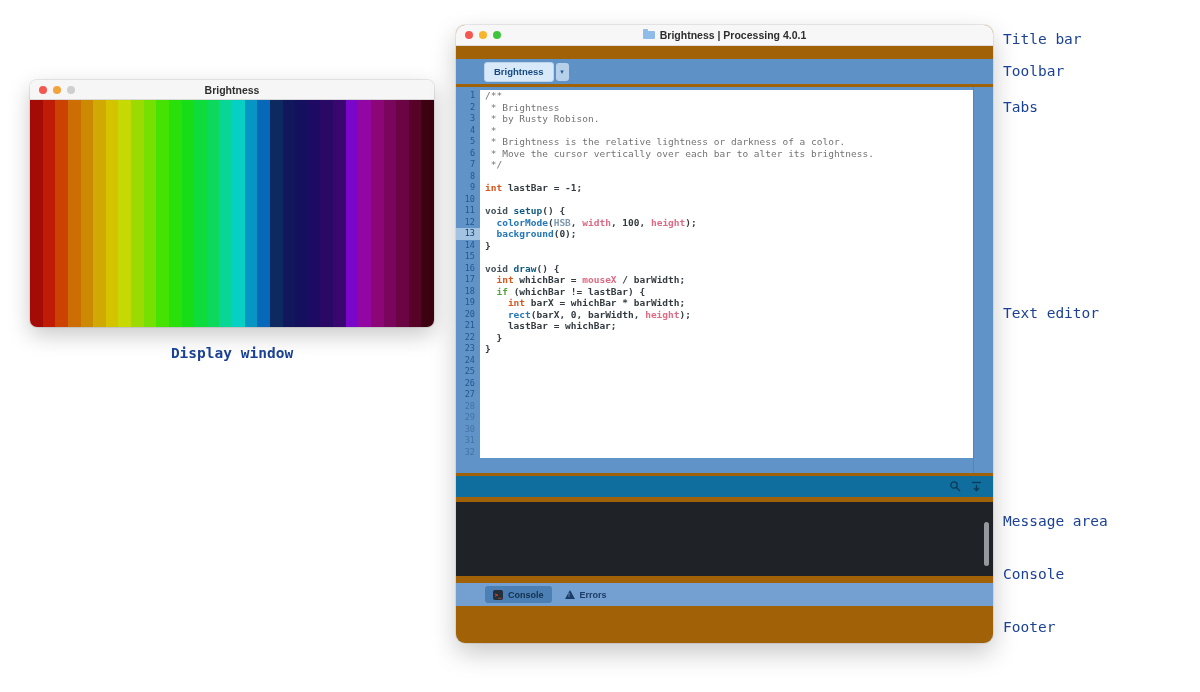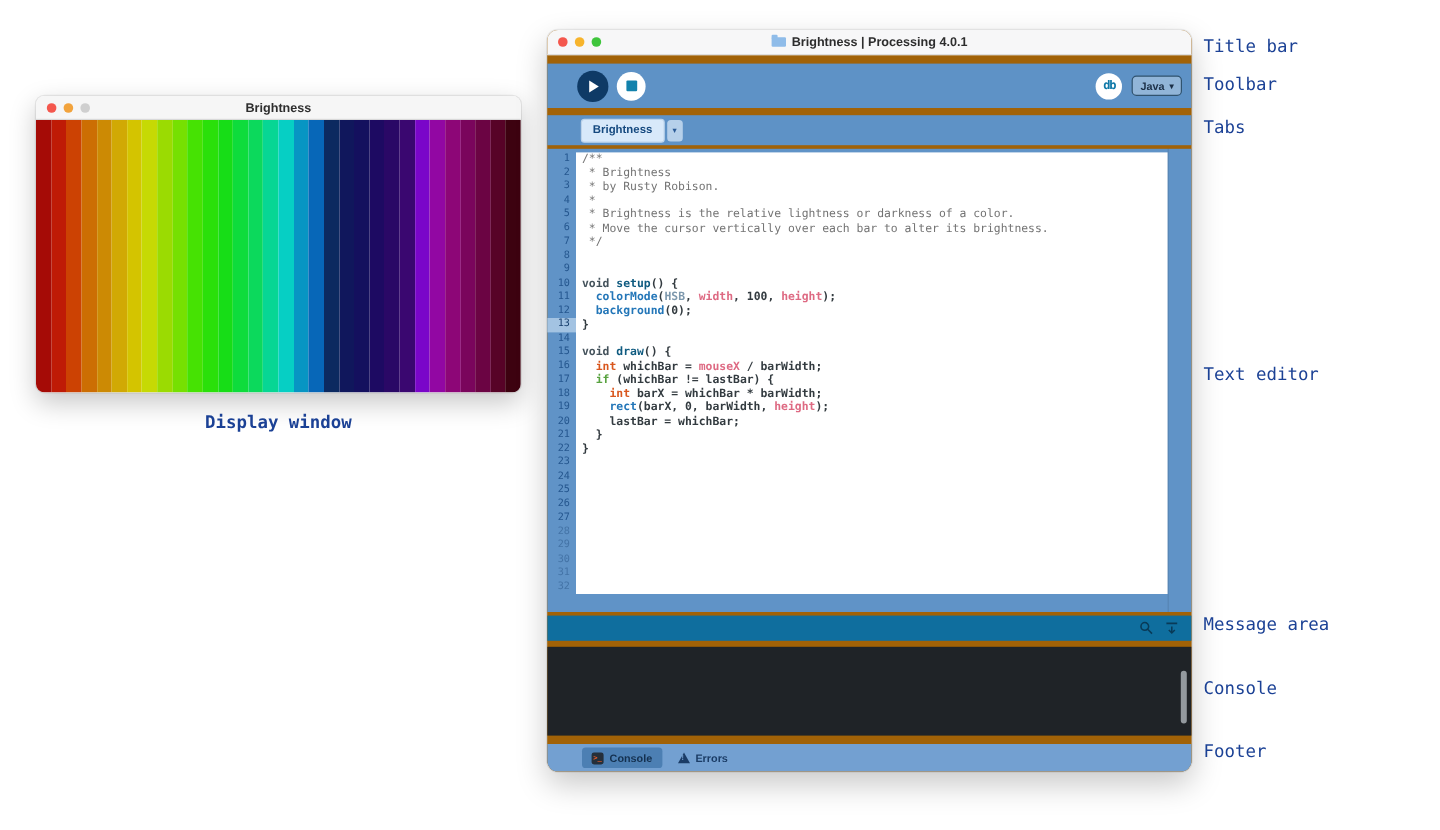--- a/index.html
+++ b/index.html
@@ -185,36 +185,20 @@
         <span class="light" id="il2" style="background: rgb(63, 197, 60);"></span>
       </div>
       <span class="ide-title">
         <span class="folder"></span>
         <span>Brightness | Processing 4.0.1</span>
       </span>
     </div>
 
     <div class="gap7"></div>
 
-    <div class="toolbar">
-      <div class="btn-run">
-        <span class="tri"></span>
-      </div>
-      <div class="btn-stop">
-        <span class="stop-sq"></span>
-      </div>
-      <div class="tb-spacer"></div>
-      <div class="btn-debug">
-        <span>db</span>
-      </div>
-      <div class="mode-chip">
-        <span>Java</span>
-        <span class="arr">▾</span>
-      </div>
-    </div>
 
     <div class="gap6"></div>
 
     <div class="tabbar">
       <div class="tab">
         <span>Brightness</span>
       </div>
       <div class="tab-menu">
         <span>▾</span>
       </div>
@@ -259,20 +243,21 @@
         </div>
       <div class="ed-code" id="code">
           <div class="code-line"><span class="sy-c">/**</span></div>
           <div class="code-line"><span class="sy-c"> * Brightness</span></div>
           <div class="code-line"><span class="sy-c"> * by Rusty Robison.</span></div>
           <div class="code-line"><span class="sy-c"> *</span></div>
           <div class="code-line"><span class="sy-c"> * Brightness is the relative lightness or darkness of a color.</span></div>
           <div class="code-line"><span class="sy-c"> * Move the cursor vertically over each bar to alter its brightness.</span></div>
           <div class="code-line"><span class="sy-c"> */</span></div>
           <div class="code-line"></div>
+          <div class="code-line"><span class="sy-t">int</span><span class="sy-p"> lastBar = -1;</span></div>
           <div class="code-line"></div>
           <div class="code-line"><span class="sy-v">void </span><span class="sy-d">setup</span><span class="sy-p">() {</span></div>
           <div class="code-line"><span class="sy-p">  </span><span class="sy-f">colorMode</span><span class="sy-p">(</span><span class="sy-h">HSB</span><span class="sy-p">, </span><span class="sy-r">width</span><span class="sy-p">, 100, </span><span class="sy-r">height</span><span class="sy-p">);</span></div>
           <div class="code-line"><span class="sy-p">  </span><span class="sy-f">background</span><span class="sy-p">(0);</span></div>
           <div class="code-line"><span class="sy-p">}</span></div>
           <div class="code-line"></div>
           <div class="code-line"><span class="sy-v">void </span><span class="sy-d">draw</span><span class="sy-p">() {</span></div>
           <div class="code-line"><span class="sy-p">  </span><span class="sy-t">int</span><span class="sy-p"> whichBar = </span><span class="sy-r">mouseX</span><span class="sy-p"> / barWidth;</span></div>
           <div class="code-line"><span class="sy-p">  </span><span class="sy-g">if</span><span class="sy-p"> (whichBar != lastBar) {</span></div>
           <div class="code-line"><span class="sy-p">    </span><span class="sy-t">int</span><span class="sy-p"> barX = whichBar * barWidth;</span></div>

